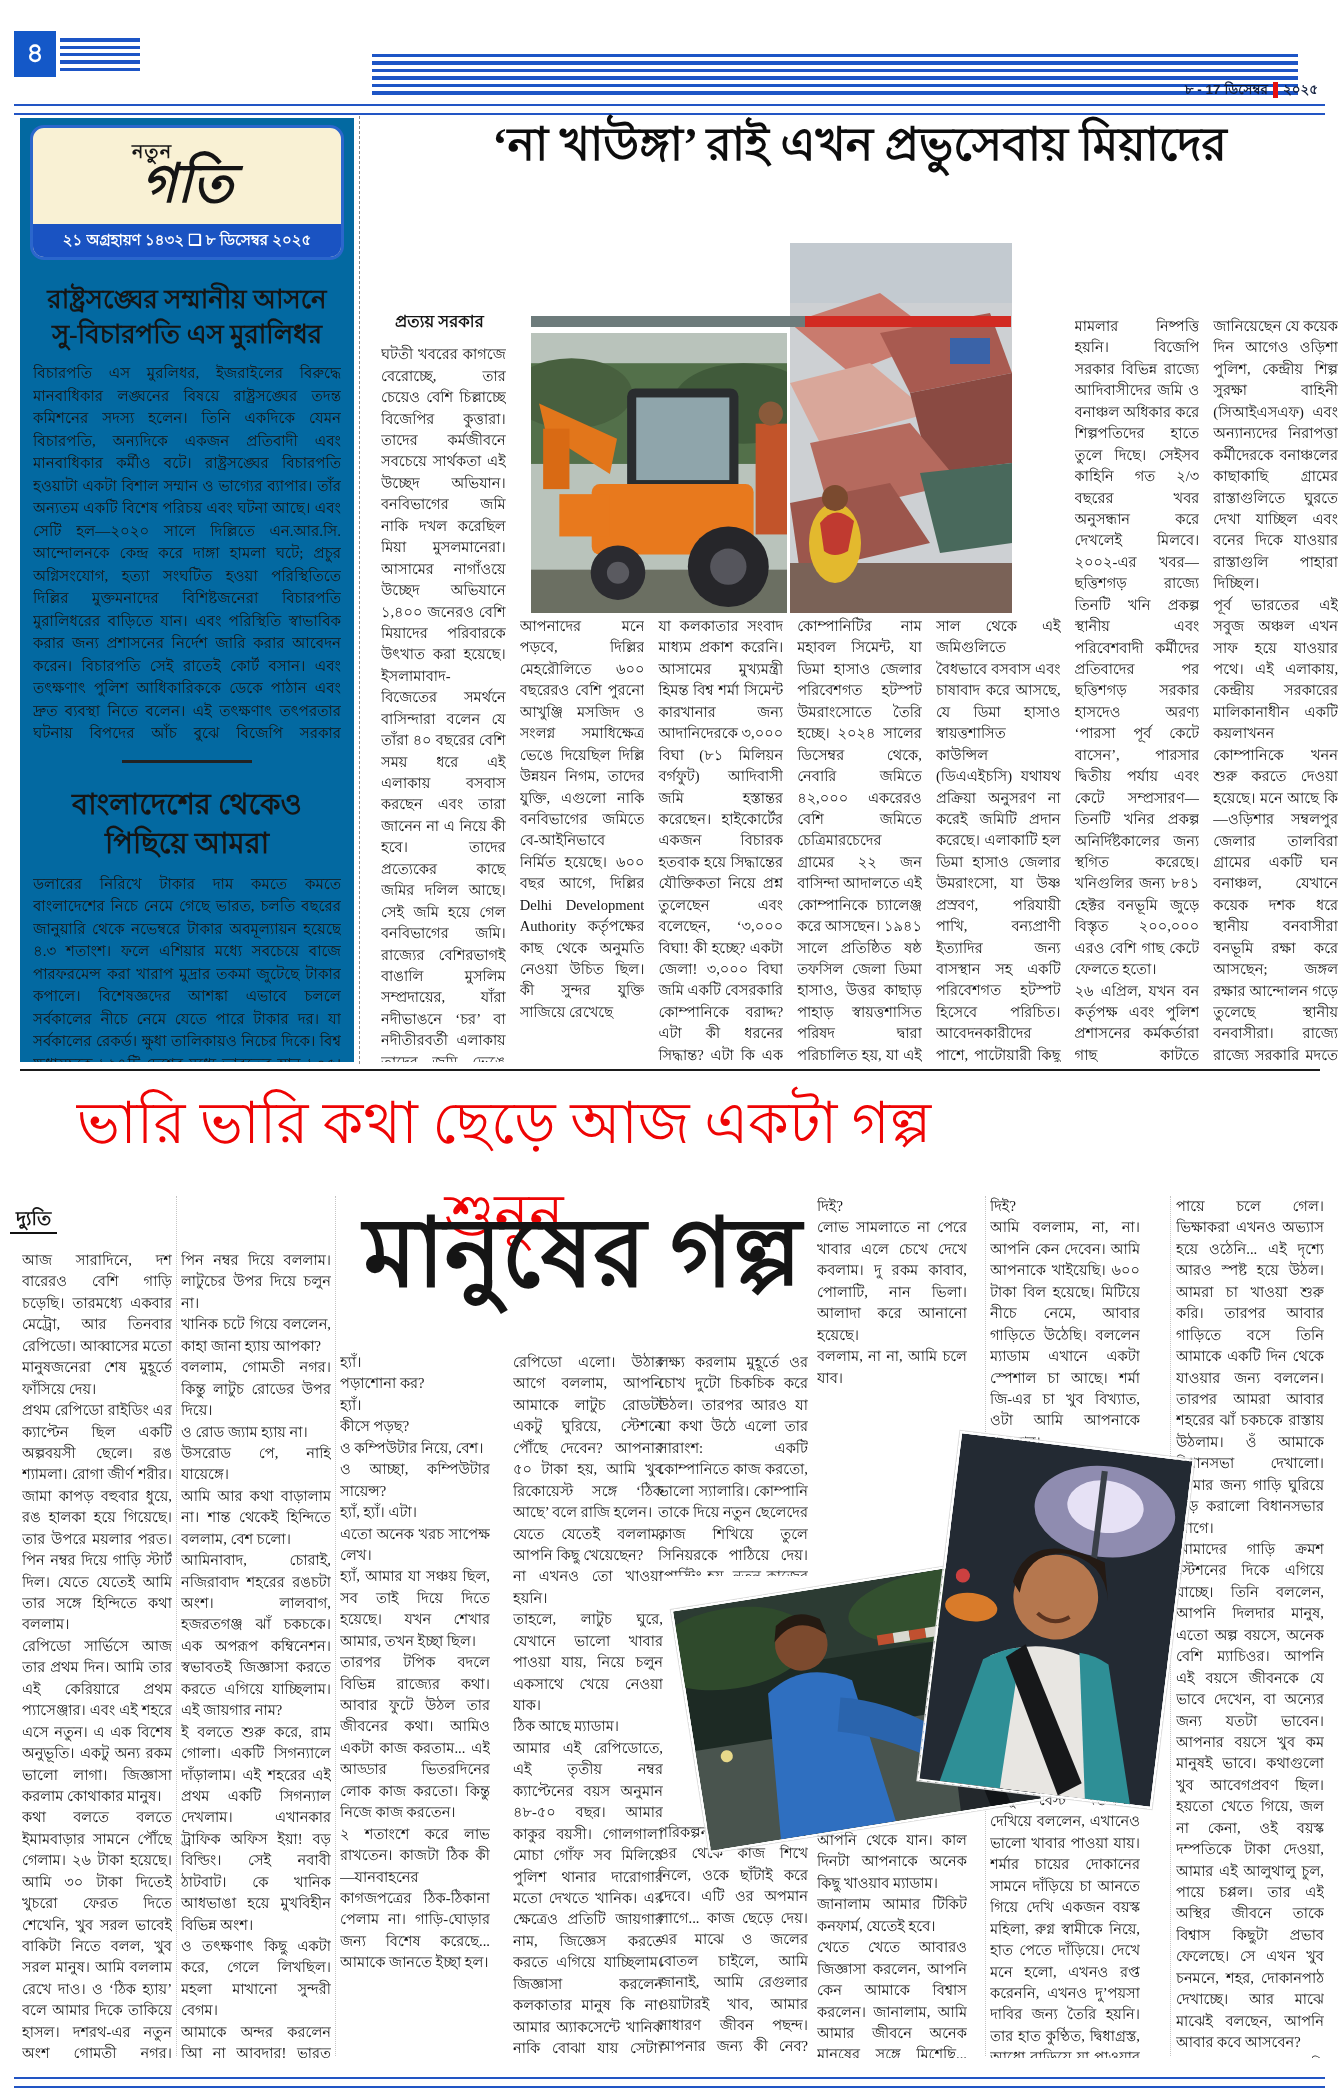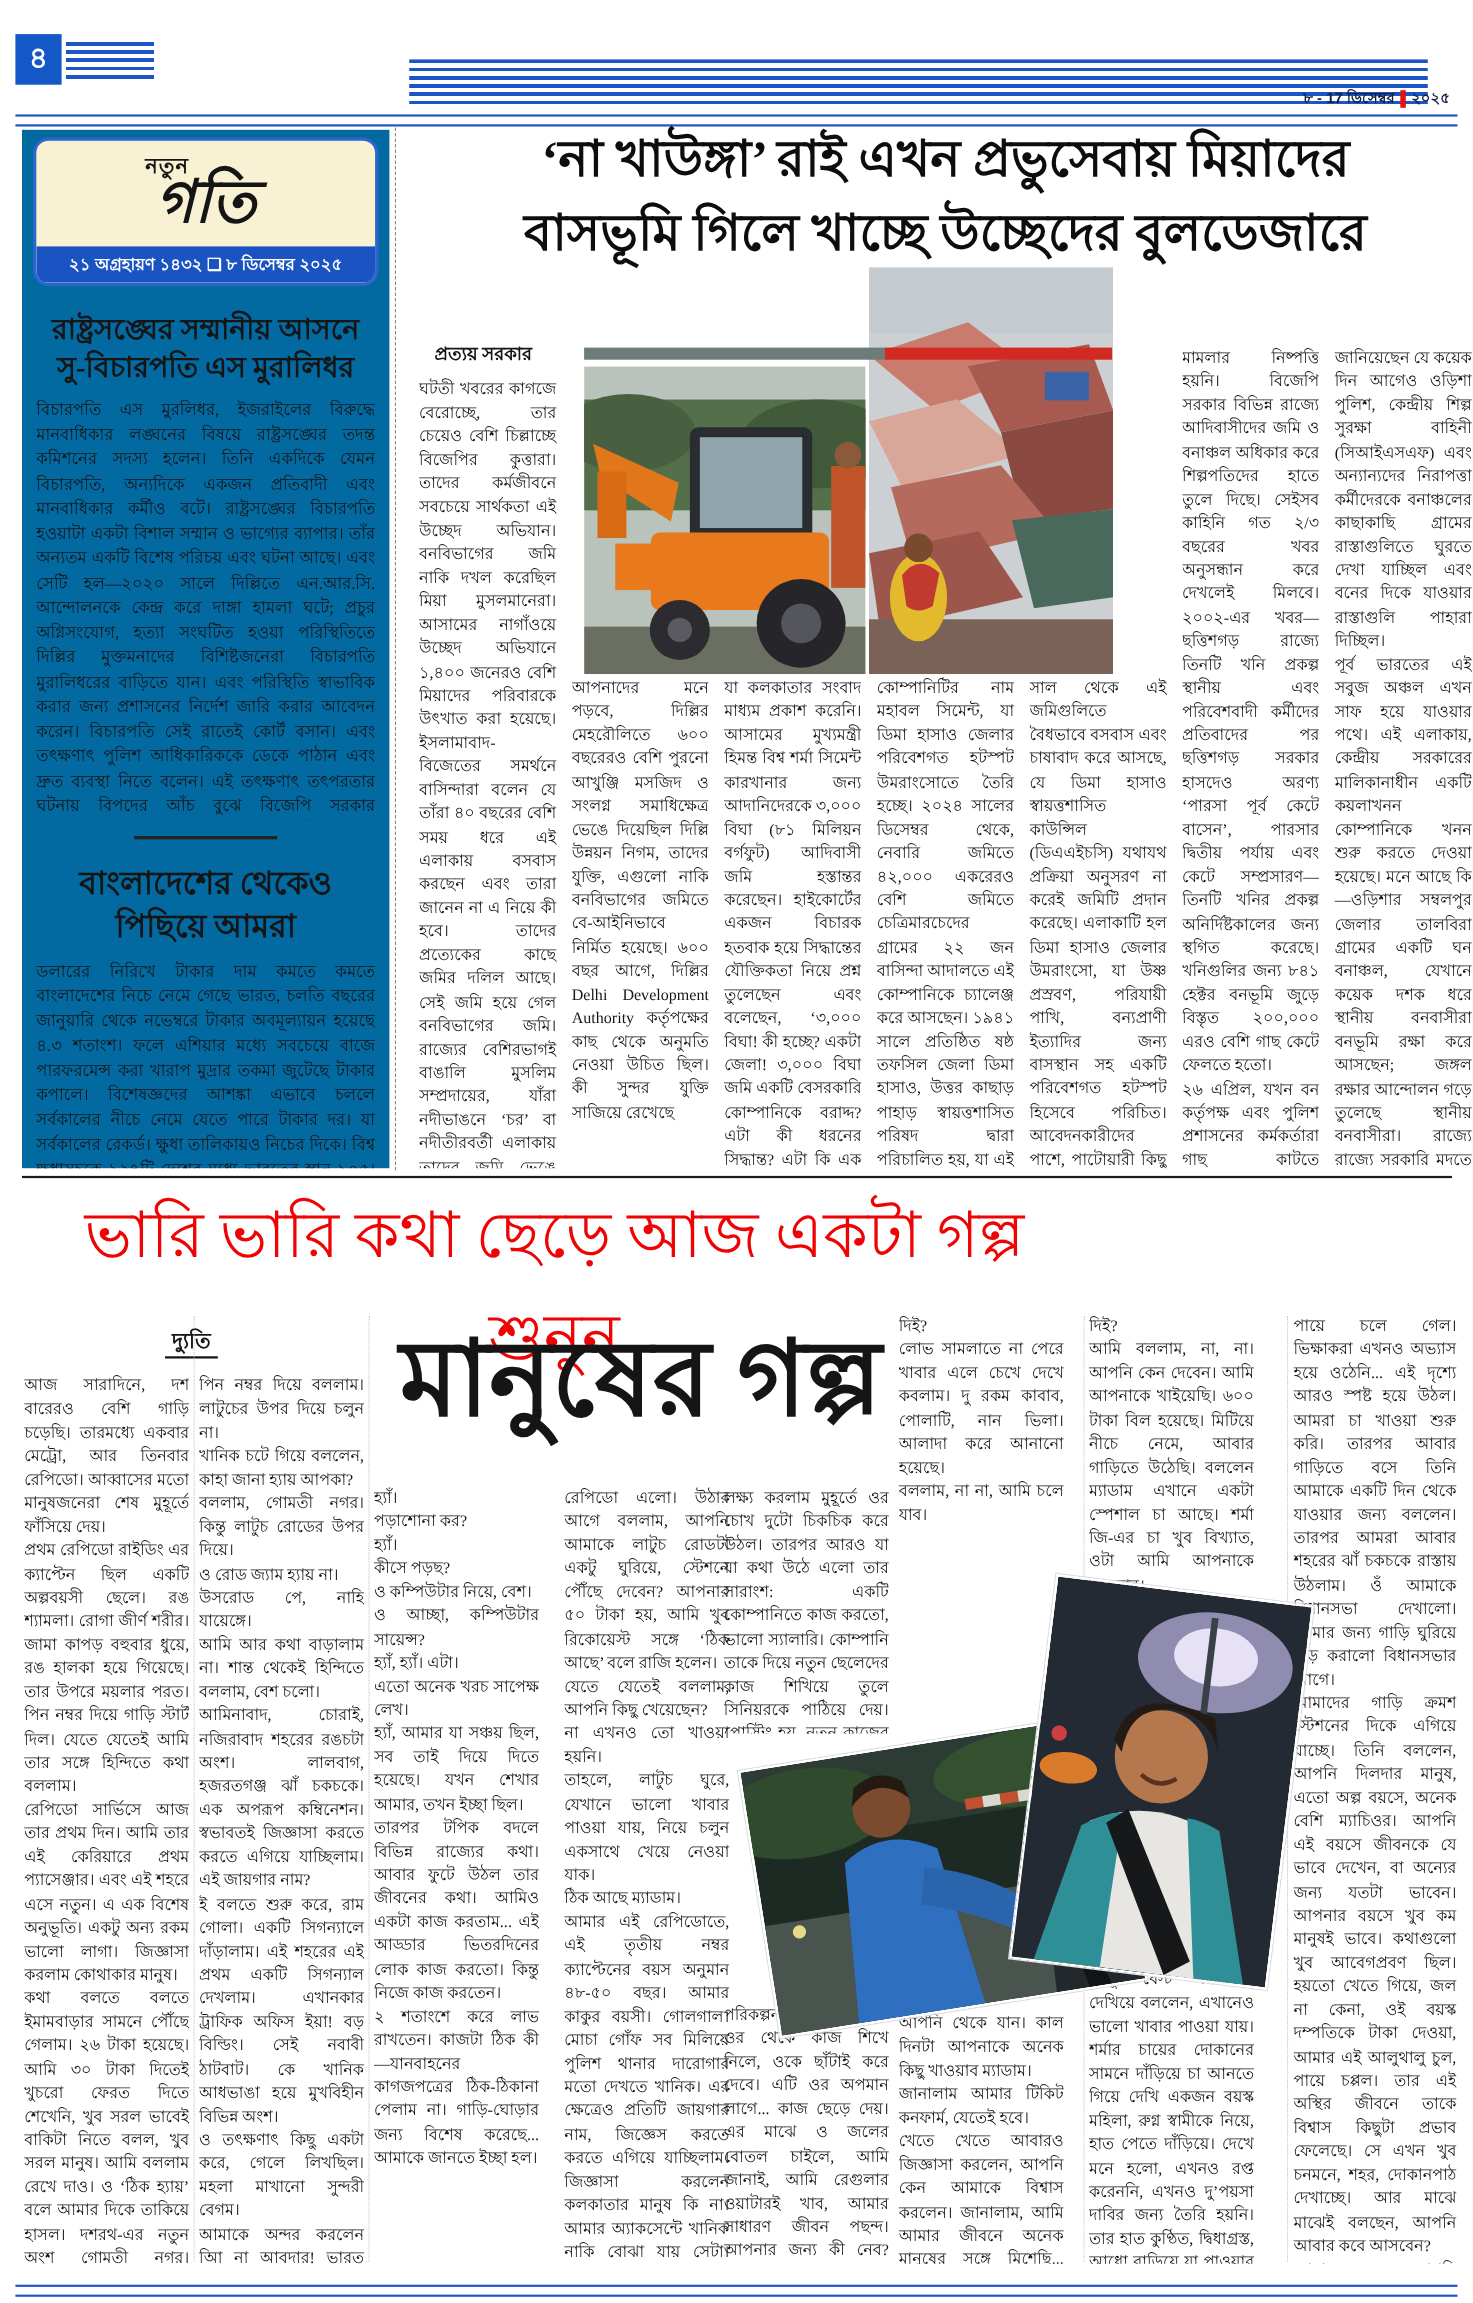--- a/index.html
+++ b/index.html
@@ -54,21 +54,21 @@
   .photo svg{display:block;width:100%;height:100%;}
   .photo-bulldozer{left:150px;top:221px;width:256px;height:280px;}
   .photo-demolition{left:409px;top:131px;width:222px;height:370px;}
 
   
   .black-rule{position:absolute;left:20px;top:1069px;width:1300px;height:2px;background:#1b1b1b;}
 
   
   .kicker{position:absolute;left:58px;top:1078px;width:892px;height:92px;color:#ee0404;
           font-size:58px;font-weight:normal;text-align:center;line-height:92px;}
-  .f-byline{position:absolute;left:20px;top:1204px;width:308px;text-align:center;font-size:19px;font-weight:bold;}
+  .f-byline{position:absolute;left:10px;top:1204px;width:308px;font-size:19px;font-weight:bold;}
   .f-byline span{border-bottom:2.5px solid #111;padding:0 6px 3px 6px;}
   .f-title{position:absolute;left:330px;top:1176px;width:505px;height:155px;font-size:96px;font-weight:bold;
           text-align:center;line-height:155px;white-space:nowrap;}
   .f-col{position:absolute;width:150px;font-size:14.6px;line-height:1.47;text-align:justify;overflow:hidden;}
   .f-col .part{overflow:hidden;}
   .f-gap{width:100%;}
   .fc1{left:22px;top:1250px;height:808px;}
   .fc2{left:181px;top:1250px;height:808px;}
   .fc3{left:340px;top:1352px;height:706px;font-family:Liberation Serif, serif;}
   .fc4{left:513px;top:1352px;height:706px;}
@@ -116,21 +116,20 @@
     <div class="l-divider"></div>
     <div class="l-headline l-headline2" data-bind="left_articles.1.headline">বাংলাদেশের থেকেও
 পিছিয়ে আমরা</div>
     <div class="l-body l-body2" data-bind="left_articles.1.body">ডলারের নিরিখে টাকার দাম কমতে কমতে বাংলাদেশের নিচে নেমে গেছে ভারত, চলতি বছরের জানুয়ারি থেকে নভেম্বরে টাকার অবমূল্যায়ন হয়েছে ৪.৩ শতাংশ। ফলে এশিয়ার মধ্যে সবচেয়ে বাজে পারফরমেন্স করা খারাপ মুদ্রার তকমা জুটেছে টাকার কপালে। বিশেষজ্ঞদের আশঙ্কা এভাবে চললে সর্বকালের নীচে নেমে যেতে পারে টাকার দর। যা সর্বকালের রেকর্ড। ক্ষুধা তালিকায়ও নিচের দিকে। বিশ্ব ক্ষুধাসূচকে ১২৭টি দেশের মধ্যে ভারতের স্থান ১০৫। (বিশ্বের ১২৭টি দেশের মধ্যে) ২০২৪ সালের ক্ষুধা সূচকের রিপোর্ট সামনে এসেছে, তাতে এ তথ্য জানা যায়। এমনকি বাংলাদেশ, শ্রীলঙ্কা, ময়ানমার ও নেপালের থেকেও ভারতের স্থান নিচে। তবে মন্দির মসজিদের নিরিখে ভারতের জায়গা প্রথম সারির তালিকায়।</div>
   </div>
   <div class="vrule"></div>
 
   <div class="main-article">
     <div class="m-headline">
       <div data-bind="main_article.headline_line1">‘না খাউঙ্গা’ রাই এখন প্রভুসেবায় মিয়াদের</div>
-      <div data-bind="main_article.headline_line2">বাসভূমি গিলে খাচ্ছে উচ্ছেদের বুলডেজারে</div>
     </div>
 
     <div class="photo-strip"></div>
 
     <div class="photo photo-bulldozer">
       <svg viewBox="0 0 253 278" preserveAspectRatio="none">
         <rect x="0" y="0" width="253" height="278" fill="#b9c3bb"></rect>
         <rect x="0" y="30" width="253" height="100" fill="#53704a"></rect>
         <ellipse cx="40" cy="60" rx="60" ry="35" fill="#48603f"></ellipse>
         <ellipse cx="210" cy="70" rx="70" ry="40" fill="#405a3a"></ellipse>

